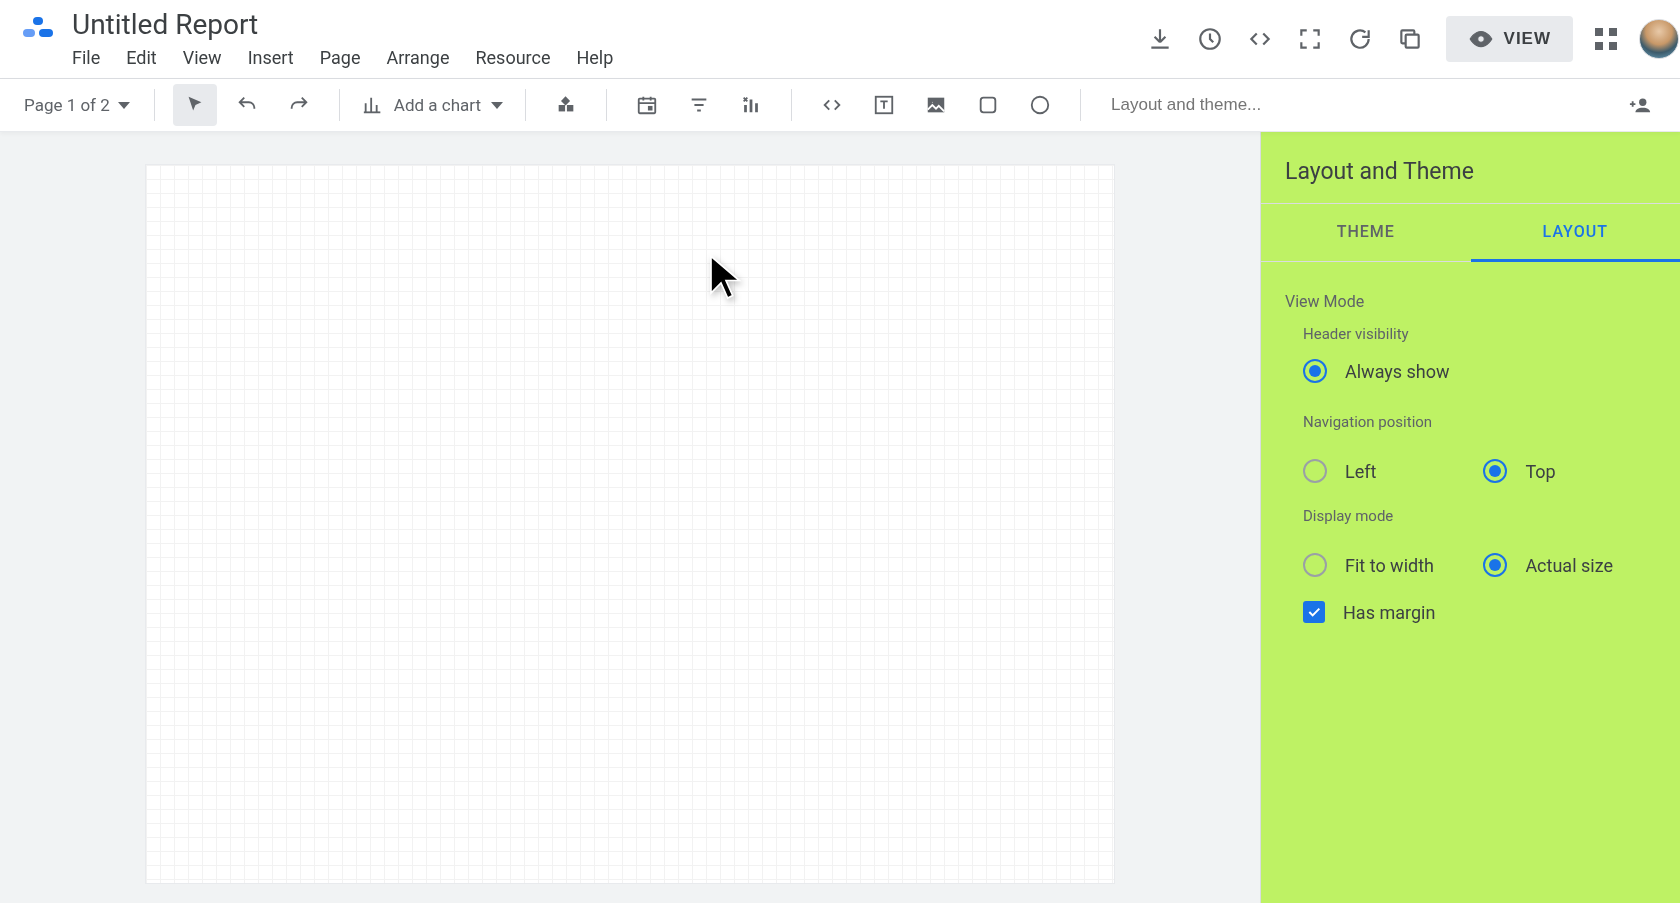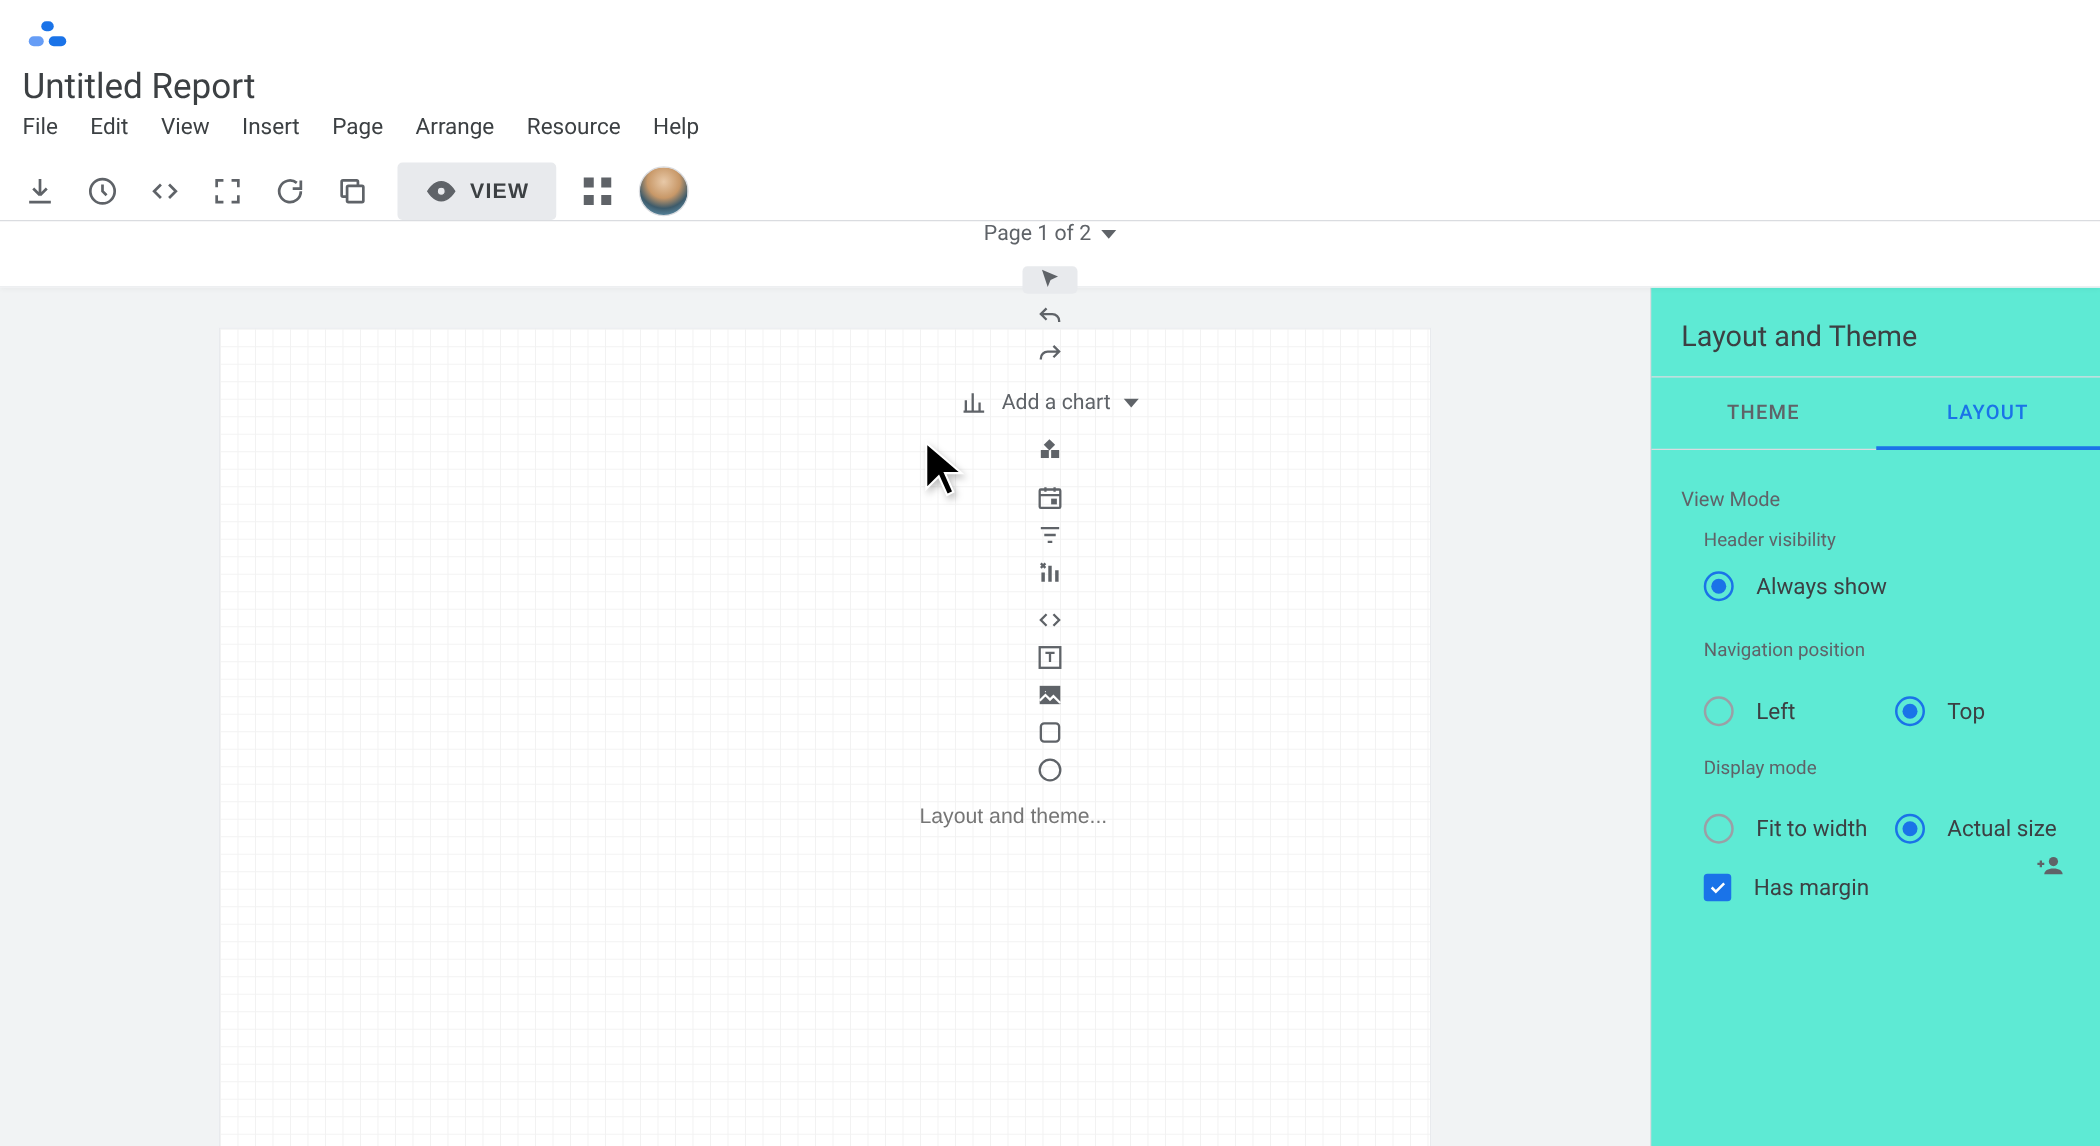--- a/index.html
+++ b/index.html
@@ -1,34 +1,34 @@
 <!DOCTYPE html>
 <html><head>
 <meta charset="utf-8">
 <style>
   * { box-sizing: border-box; margin: 0; padding: 0; }
   html, body { width: 1680px; height: 917px; overflow: hidden; font-family: Roboto, "Segoe UI", Arial, sans-serif; color: #3c4043; background: #fff; }
   
-  .header { display: flex; align-items: flex-start; padding: 8px 1px 0 18px; flex-direction: column; }
+  .header { display: flex; align-items: flex-start; padding: 8px 1px 0 18px; }
   .logo { width: 40px; height: 40px; margin-right: 14px; margin-top: 4px; display: flex; flex-direction: column; align-items: center; justify-content: center; }
   .logo svg { display:block; }
   .title-block { flex: 1; }
   .doc-title { font-size: 28px; font-weight: 400; color: #3c4043; margin-bottom: 2px; }
   .menubar { display: flex; gap: 26px; padding: 4px 0 10px 0; font-size: 18px; color: #3c4043; }
   .menubar span { cursor: pointer; }
   .header-actions { display: flex; align-items: center; gap: 22px; margin-top: 8px; }
   .hicon { width: 28px; height: 28px; display:flex; align-items:center; justify-content:center; color:#5f6368; cursor:pointer; }
   .hicon svg { width: 26px; height: 26px; fill:none; stroke:#5f6368; stroke-width:2; }
   .view-btn { background:#e8eaed; border:none; display:flex; align-items:center; gap:10px; padding:10px 22px; border-radius:4px; cursor:pointer; font-size:17px; font-weight:600; letter-spacing:1px; color:#3c4043; }
   .view-btn svg { width:26px; height:26px; fill:#5f6368; stroke:#5f6368; }
   .apps-icon { width:22px; height:22px; display:grid; grid-template-columns:repeat(2,8px); grid-template-rows:repeat(2,8px); gap:6px; cursor:pointer; }
   .apps-icon div { background:#5f6368; }
   .avatar { width:40px; height:40px; border-radius:50%; background: radial-gradient(circle at 50% 30%, #e8c9a8 0%, #c89868 40%, #3d5b6b 65%, #6ea9c8 100%); border:1px solid #dadce0; cursor:pointer; }
   
-  .toolbar { display:flex; align-items:center; height:54px; border-top:1px solid #dadce0; border-bottom:1px solid #e8eaed; padding:0 18px; gap:8px; background:#fff; box-shadow:0 2px 4px rgba(0,0,0,0.04); position:relative; z-index:2;flex-direction:column; }
+  .toolbar { display:flex; align-items:center; height:54px; border-top:1px solid #dadce0; border-bottom:1px solid #e8eaed; padding:0 18px; gap:8px; background:#fff; box-shadow:0 2px 4px rgba(0,0,0,0.04); position:relative; z-index:2; }
   .page-sel { display:flex; align-items:center; gap:8px; font-size:17px; color:#5f6368; cursor:pointer; padding:0 6px; }
   .tbtn { width:44px; height:42px; display:flex; align-items:center; justify-content:center; cursor:pointer; border-radius:4px; color:#5f6368; }
   .tbtn.selected { background:#e8eaed; }
   .tbtn svg { width:22px; height:22px; fill:none; stroke:#5f6368; stroke-width:2; }
   .tsep { width:1px; height:32px; background:#dadce0; margin:0 10px; }
   .chart-btn { display:flex; align-items:center; gap:10px; font-size:17px; color:#5f6368; cursor:pointer; padding:0 4px; }
   .layout-input { flex:1; border:none; outline:none; font-size:17px; color:#5f6368; padding-left:12px; background:transparent; }
   .tool-right { margin-left:auto; display:flex; align-items:center; }
   
   .main { display:flex; height: calc(100% - 146px); }
@@ -37,21 +37,21 @@
     background-image:
       linear-gradient(to right, #f2f2f2 1px, transparent 1px),
       linear-gradient(to bottom, #f2f2f2 1px, transparent 1px);
     background-size: 14px 14px;
     border:1px solid #e8eaed;
     position:relative;
   }
   .cursor { position:absolute; left:560px; top:88px; }
   .cursor svg { filter: drop-shadow(2px 3px 3px rgba(0,0,0,0.25)); }
   
-  .panel { width:360px; border-left:1px solid #dadce0; background:#5eead4; display:flex; flex-direction:column; overflow-y:auto; }
+  .panel { width:420px; border-left:1px solid #dadce0; background:#bef264; display:flex; flex-direction:column; overflow-y:auto; }
   .panel-title { font-size:23px; font-weight:400; padding:26px 24px 18px 24px; color:#3c4043; }
   .tabs { display:flex; border-top:1px solid #dadce0; border-bottom:1px solid #dadce0; }
   .tab { flex:1; text-align:center; padding:18px 0; font-size:16px; font-weight:500; letter-spacing:1px; color:#5f6368; cursor:pointer; }
   .tab.active { color:#1a73e8; border-bottom:3px solid #1a73e8; margin-bottom:-1px; }
   .panel-body { padding: 18px 24px; }
   .group-title { font-size:16px; color:#5f6368; margin: 12px 0 14px 0; }
   .subgroup-title { font-size:15px; color:#5f6368; margin: 10px 0 16px 18px; }
   .radio-list { padding-left:18px; display:flex; flex-direction:column; gap:22px; margin-bottom:30px; }
   .radio-row { display:flex; gap:18px; flex-wrap:wrap; padding-left:18px; margin-bottom:24px;margin-top:28px;}
   .radio-row .radio-item { width:46%; }

